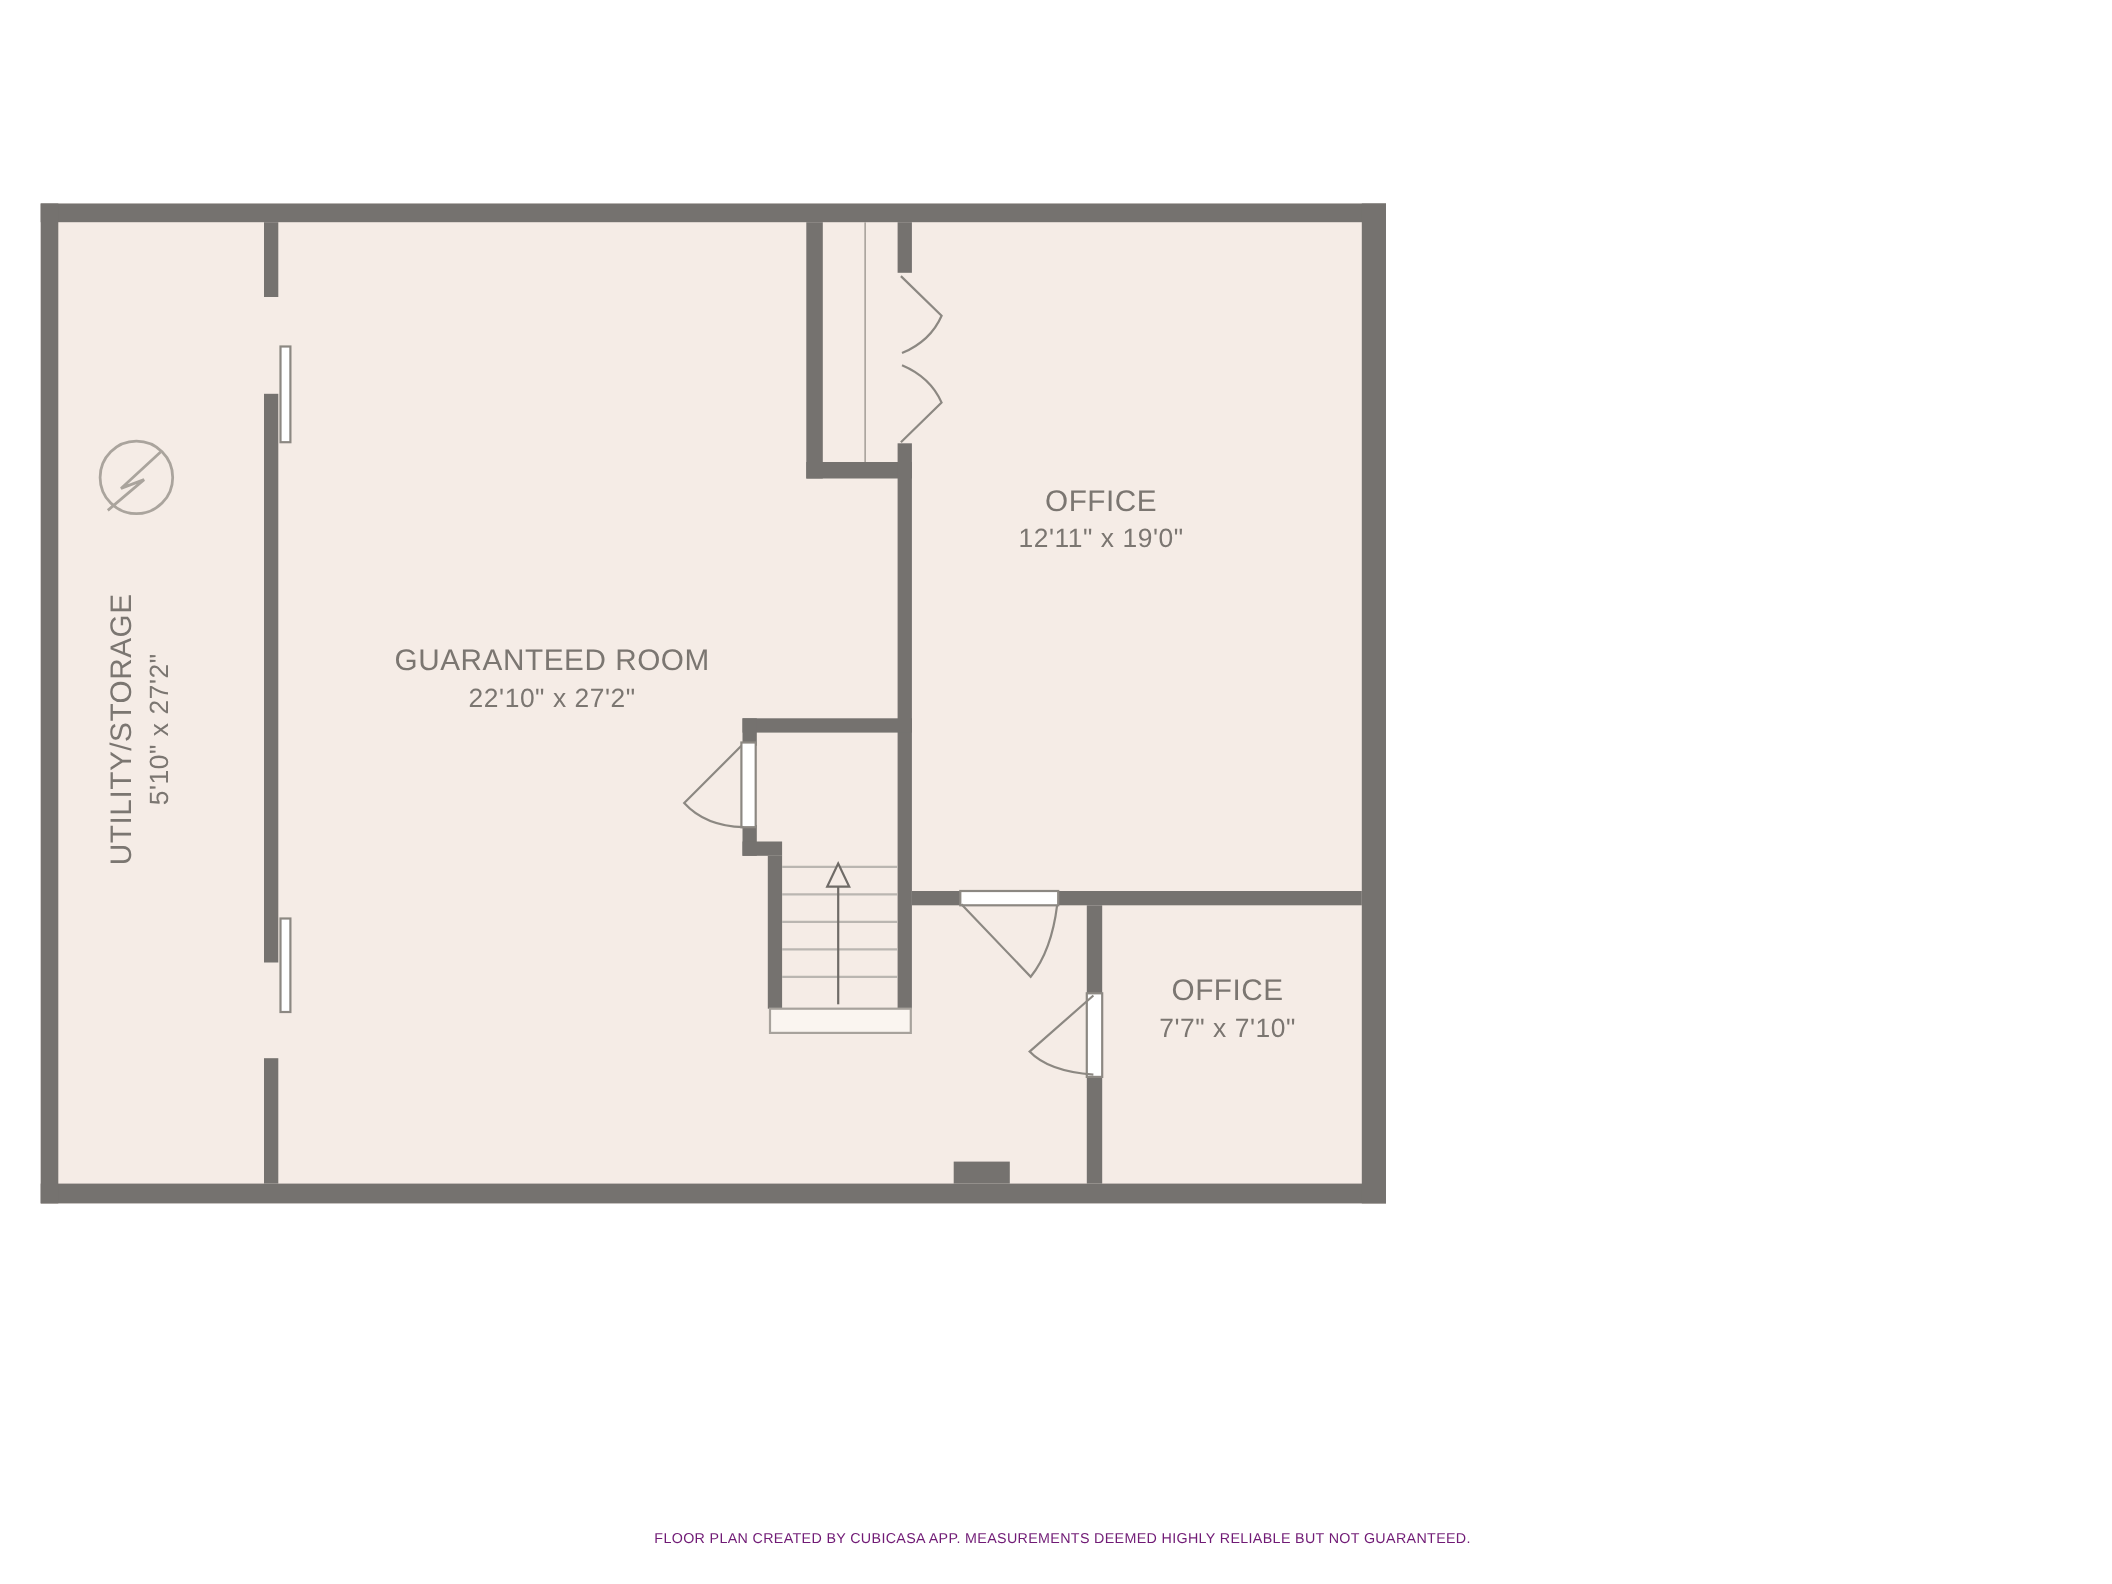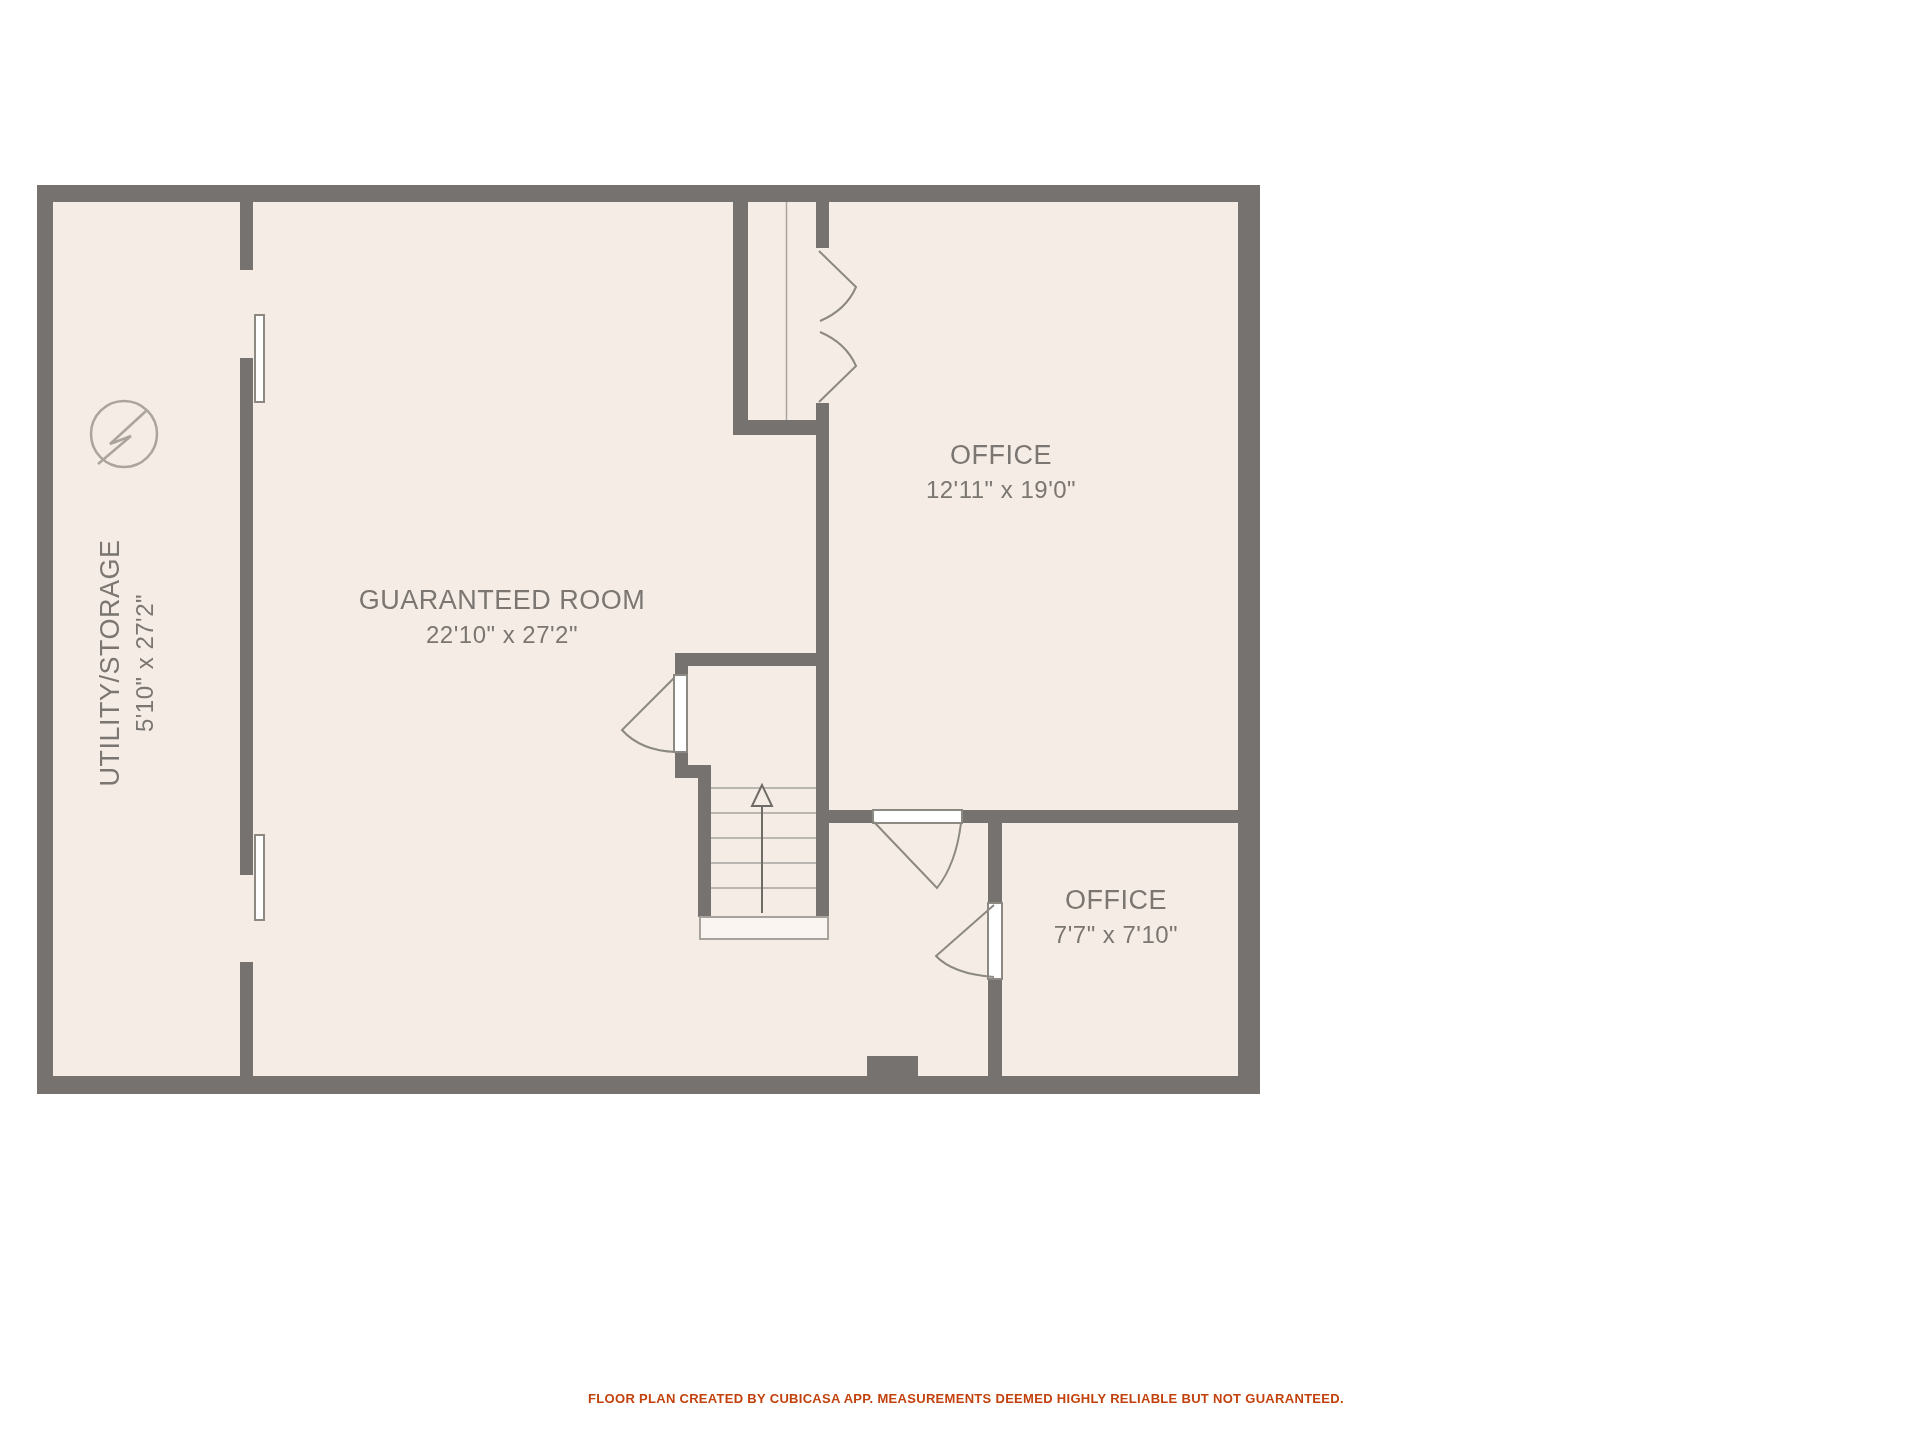--- a/index.html
+++ b/index.html
@@ -32,23 +32,23 @@
   }
   .room-label.rotated{
     transform:translate(-50%,-50%) rotate(-90deg);
   }
   .footer-note{
     position:absolute;
     left:966px;
     top:1391px;
     transform:translateX(-50%);
     font-size:13px;
-    font-weight:700;
+    font-weight:400;
     letter-spacing:0.3px;
-    color:#c2410c;
+    color:#701a75;
     white-space:nowrap;
   }
 </style>
 </head>
 <body>
 
 <div class="canvas">
 
   <svg width="1920" height="1440" viewBox="0 0 1920 1440">
 

